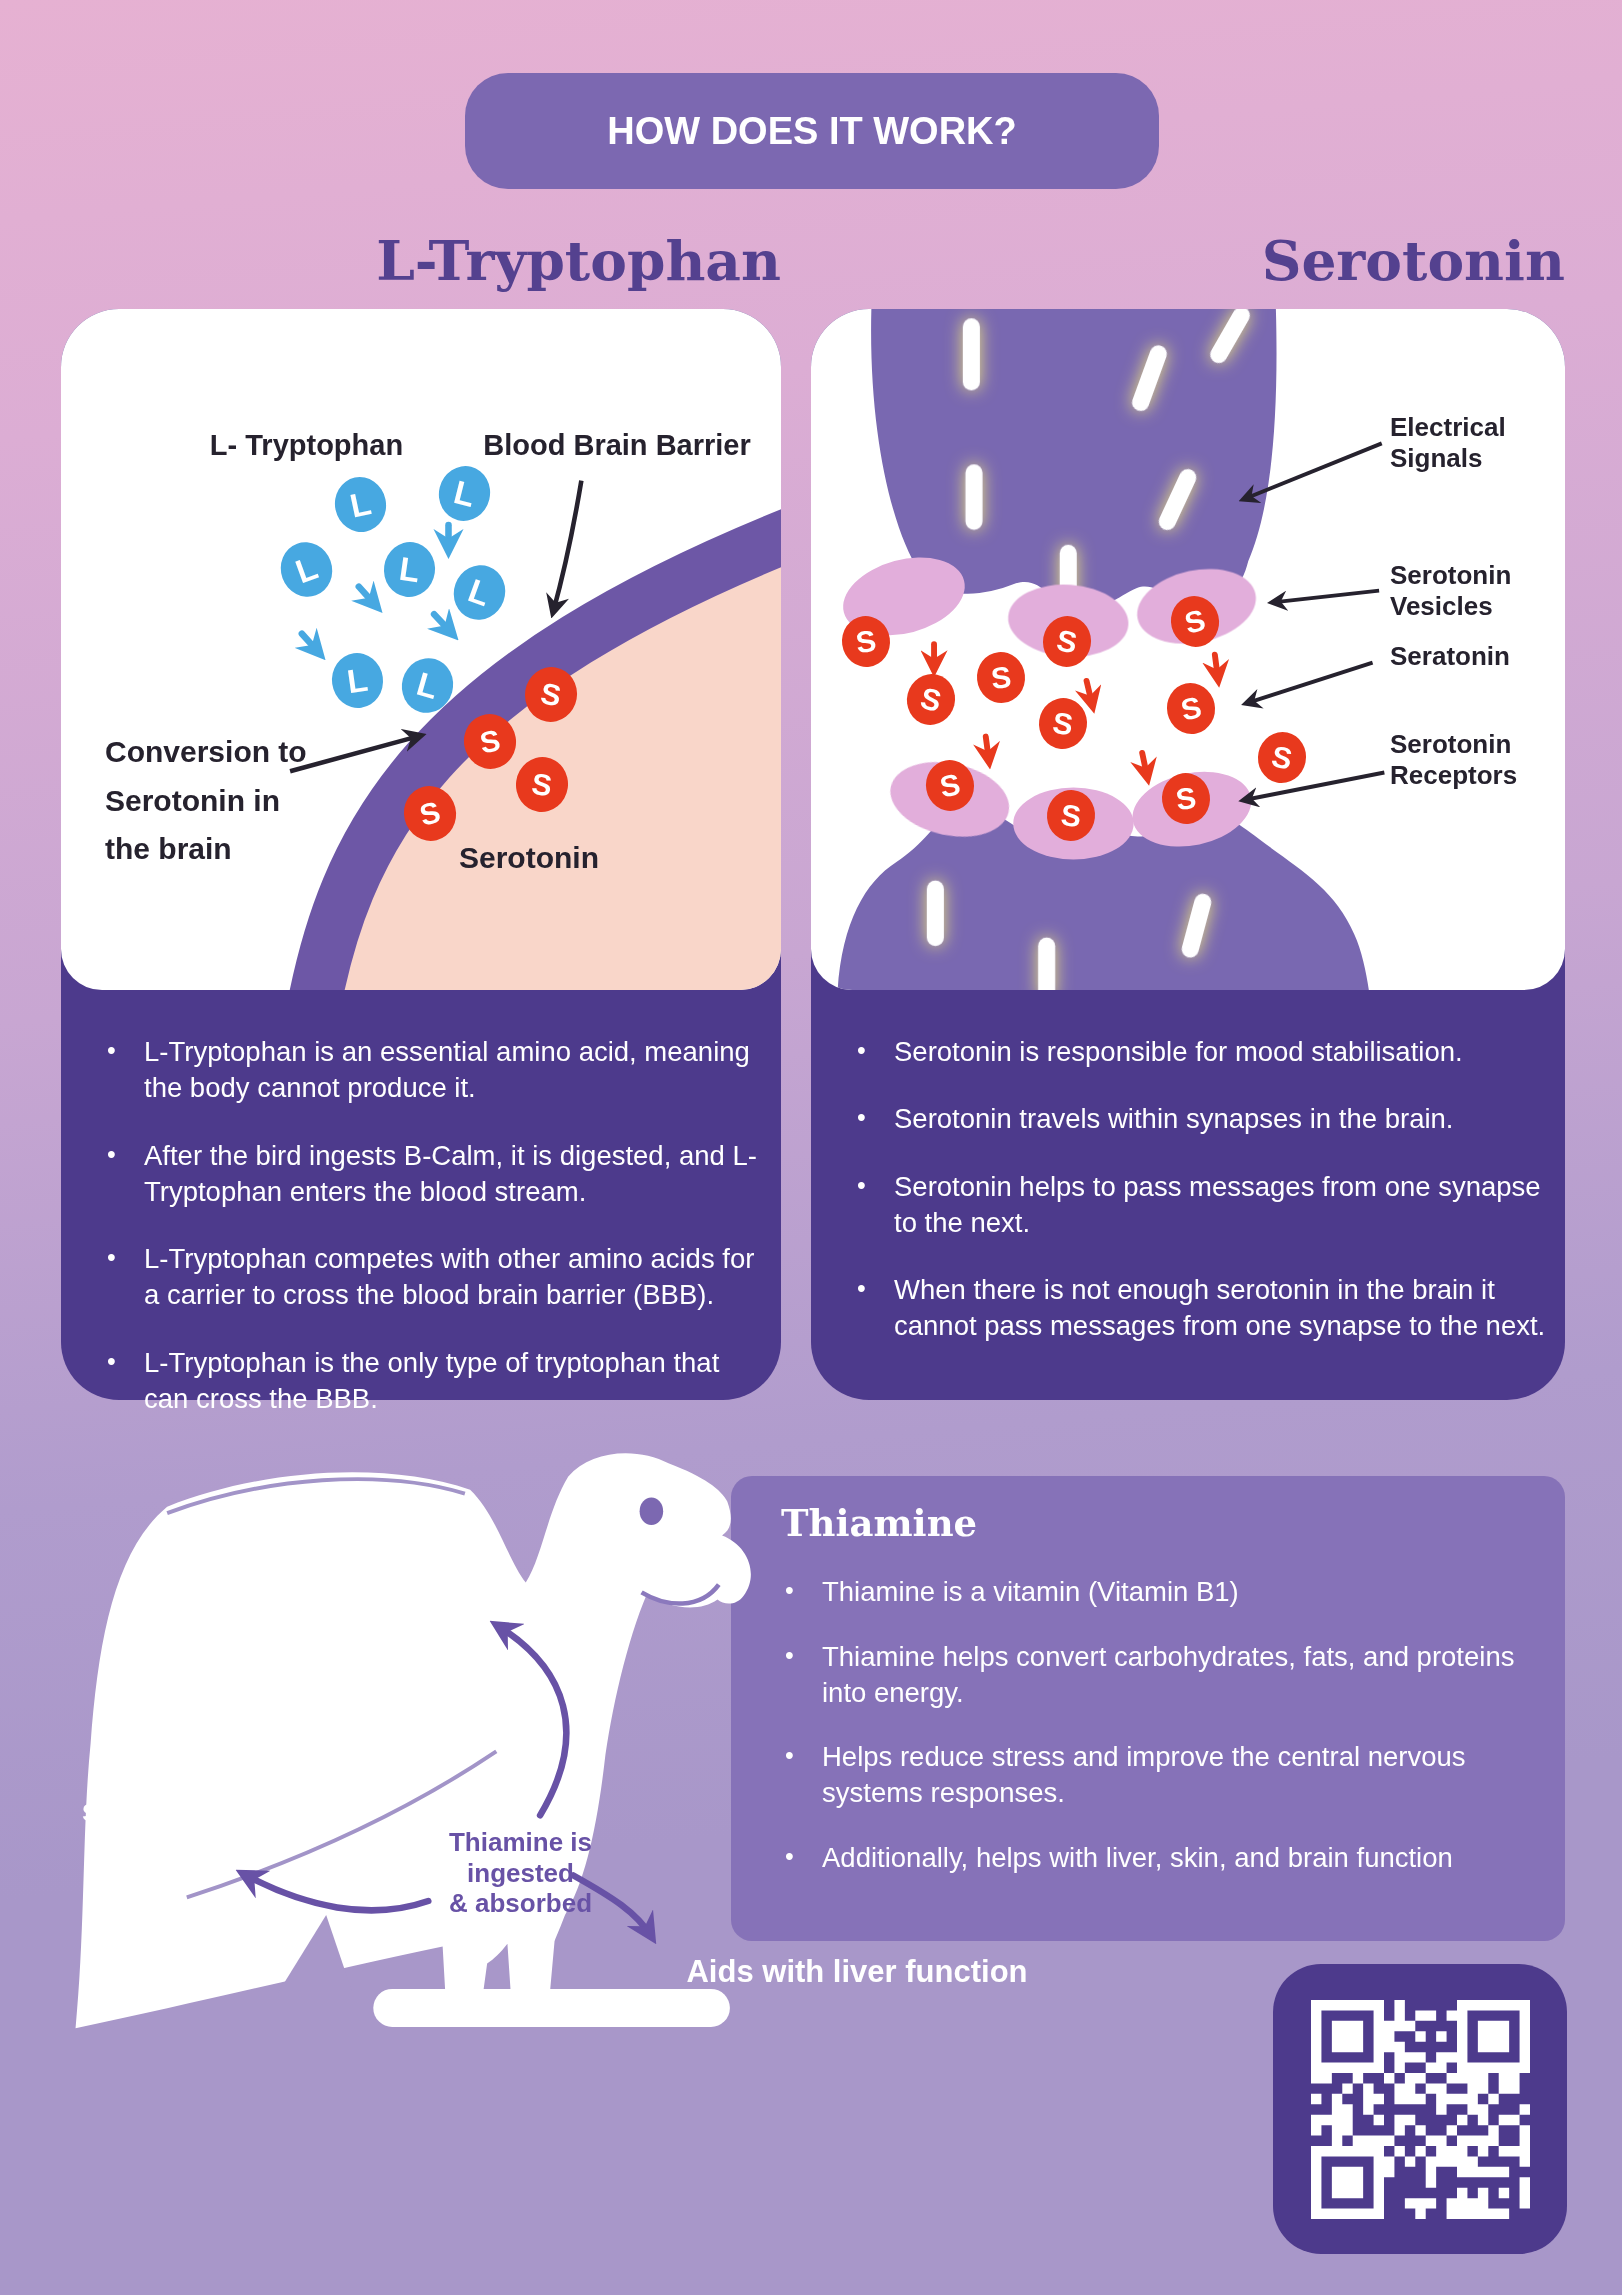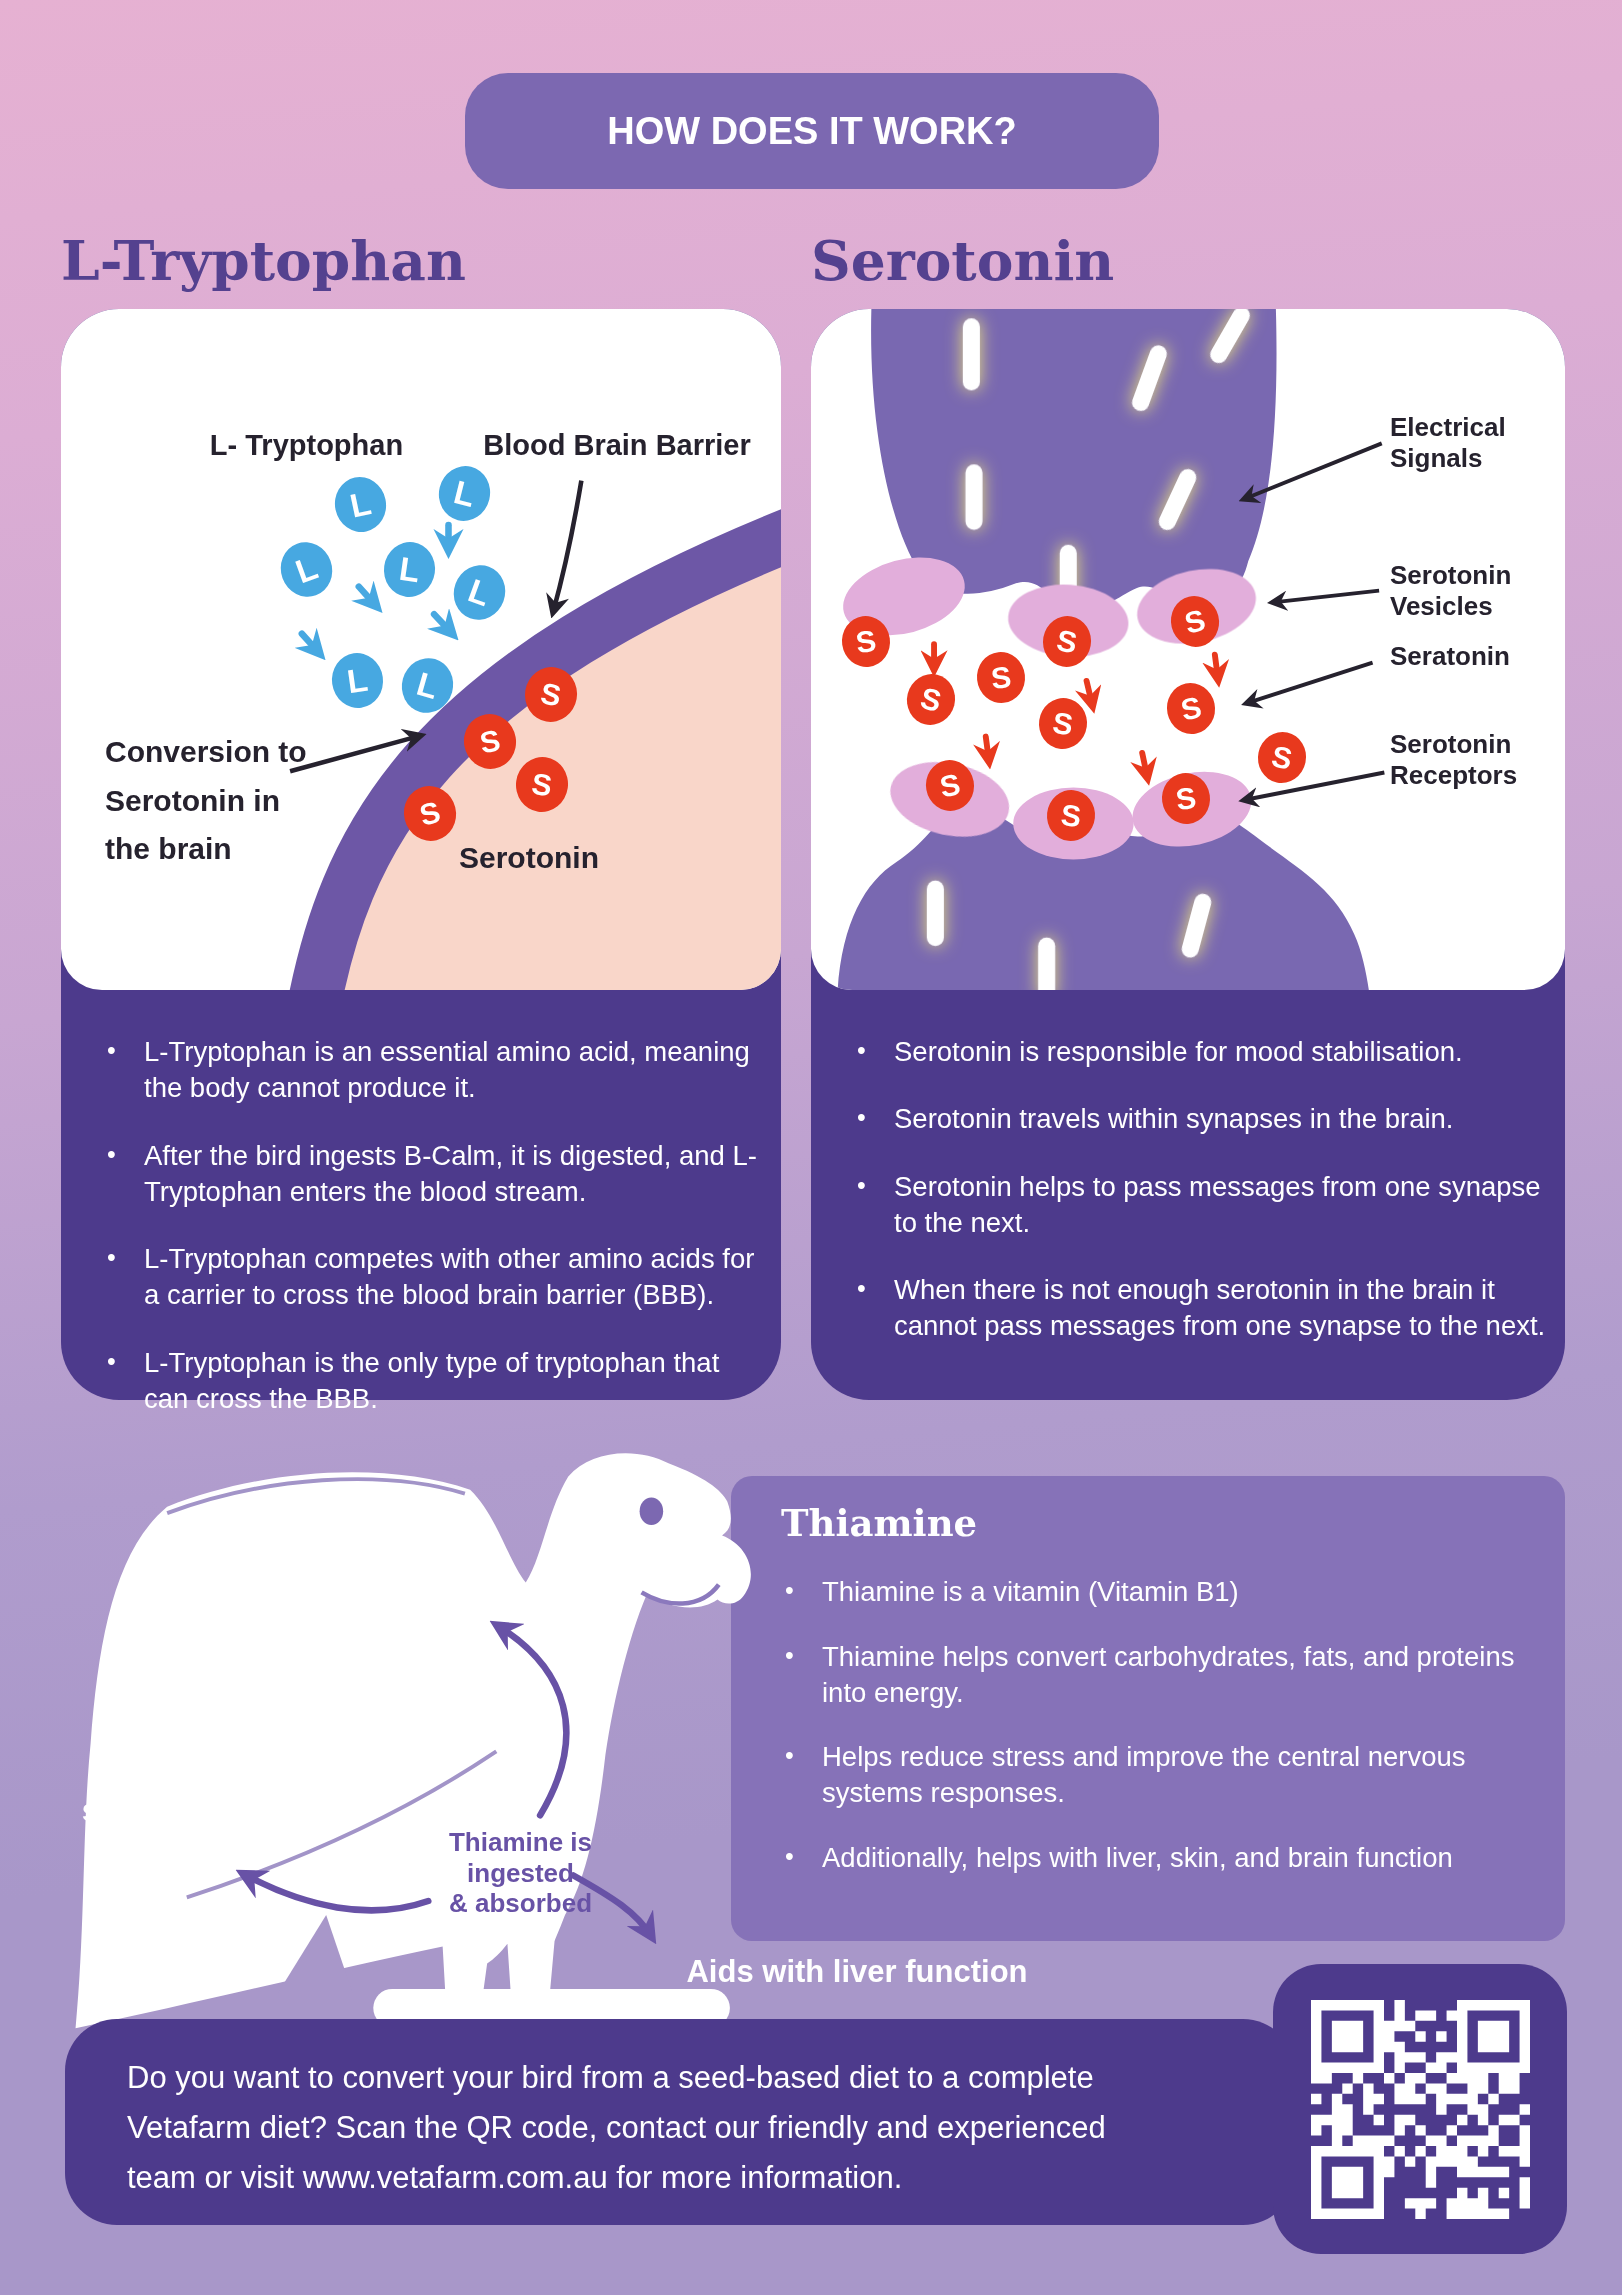--- a/index.html
+++ b/index.html
@@ -9,21 +9,21 @@
     background:linear-gradient(175deg,#e6b1d2 0%,#dcadd4 18%,#c8a6d2 42%,#b09ccd 62%,#a897c9 78%,#a897c9 100%);
     font-family:"Liberation Sans", sans-serif;
   }
   .badge {
     position:absolute; left:465px; top:73px; width:694px; height:116px;
     background:#7c68b1; border-radius:43px; display:flex; align-items:center; justify-content:center;
   }
   .badge span { color:#fff; font-size:38px; font-weight:bold; letter-spacing:0px; }
   .col-heading {
     position:absolute; top:228px; font-family:"DejaVu Serif", serif; font-weight:bold;
-    font-size:55px; color:#54418f; text-align:left;
+    font-size:55px; color:#54418f; text-align:right;
   }
   .card { position:absolute; top:309px; height:1091px; background:#4d3a8c; border-radius:58px; }
   .diagram { position:absolute; left:0; top:0; width:100%; height:681px; background:#fff; border-radius:58px 58px 41px 41px; overflow:hidden; }
   .diagram svg.layer { position:absolute; left:0; top:0; }
   .dlabel { position:absolute; color:#26222e; font-weight:bold; font-size:27.5px; line-height:1.2; white-space:pre-line; }
   .mol { position:absolute; width:51px; height:55px; border-radius:50%; display:flex; align-items:center; justify-content:center; color:#fff; font-weight:bold; }
   .mol-blue { background:#47a8e1; font-size:33px; }
   .mol-red  { background:#e8391d; font-size:30px; width:52px; height:55px; }
   .mol-red.sm { width:48px; height:51px; }
   .bullets { position:absolute; left:42px; right:15.7px; color:#fff; list-style:none; }
@@ -278,23 +278,20 @@
   <div class="bird-label" style="left:667px;top:1951px;width:380px;">Aids with liver function</div>
 
   <svg class="section-arrows" width="1623" height="654" viewBox="0 0 2480 1000">
     <g stroke="#6852a6" stroke-width="10" fill="none" stroke-linecap="round">
       <path d="M 825,580 C 900,455 865,355 760,290" marker-end="url(#mk-purple)"></path>
       <path d="M 654,711 C 565,742 465,720 372,670" marker-end="url(#mk-purple)"></path>
       <path d="M 876,672 C 935,705 972,728 995,765" marker-end="url(#mk-purple)"></path>
     </g>
   </svg>
 
-  <div class="footer-box">
-    <p>Do you want to convert your bird from a seed-based diet to a complete Vetafarm diet? Scan the QR code, contact our friendly and experienced team or visit www.vetafarm.com.au for more information.</p>
-  </div>
   <div class="qr-panel">
     <svg id="qr-svg" width="219" height="219" viewBox="0 0 315 315">
       <g id="qr-modules">
           <path d="M120,0h15v15h-15zM120,15h15v15h-15zM150,15h15v15h-15zM165,15h15v15h-15zM195,15h15v15h-15zM105,30h15v15h-15zM120,30h15v15h-15zM135,30h15v15h-15zM105,45h15v15h-15zM150,45h15v15h-15zM180,45h15v15h-15zM105,60h15v15h-15zM120,60h15v15h-15zM120,75h15v15h-15zM135,75h15v15h-15zM150,75h15v15h-15zM180,75h15v15h-15zM195,75h15v15h-15zM120,90h15v15h-15zM165,90h15v15h-15zM180,90h15v15h-15zM0,105h15v15h-15zM15,105h15v15h-15zM60,105h15v15h-15zM105,105h15v15h-15zM135,105h15v15h-15zM150,105h15v15h-15zM195,105h15v15h-15zM210,105h15v15h-15zM225,105h15v15h-15zM240,105h15v15h-15zM270,105h15v15h-15zM285,105h15v15h-15zM45,120h15v15h-15zM75,120h15v15h-15zM120,120h15v15h-15zM135,120h15v15h-15zM165,120h15v15h-15zM180,120h15v15h-15zM225,120h15v15h-15zM240,120h15v15h-15zM270,120h15v15h-15zM285,120h15v15h-15zM0,135h15v15h-15zM30,135h15v15h-15zM75,135h15v15h-15zM90,135h15v15h-15zM120,135h15v15h-15zM135,135h15v15h-15zM150,135h15v15h-15zM180,135h15v15h-15zM195,135h15v15h-15zM210,135h15v15h-15zM225,135h15v15h-15zM255,135h15v15h-15zM30,150h15v15h-15zM45,150h15v15h-15zM75,150h15v15h-15zM180,150h15v15h-15zM225,150h15v15h-15zM240,150h15v15h-15zM300,150h15v15h-15zM0,165h15v15h-15zM15,165h15v15h-15zM30,165h15v15h-15zM45,165h15v15h-15zM90,165h15v15h-15zM120,165h15v15h-15zM135,165h15v15h-15zM210,165h15v15h-15zM240,165h15v15h-15zM270,165h15v15h-15zM285,165h15v15h-15zM0,180h15v15h-15zM30,180h15v15h-15zM45,180h15v15h-15zM120,180h15v15h-15zM150,180h15v15h-15zM195,180h15v15h-15zM255,180h15v15h-15zM300,180h15v15h-15zM30,195h15v15h-15zM60,195h15v15h-15zM75,195h15v15h-15zM90,195h15v15h-15zM105,195h15v15h-15zM165,195h15v15h-15zM180,195h15v15h-15zM210,195h15v15h-15zM225,195h15v15h-15zM240,195h15v15h-15zM255,195h15v15h-15zM300,195h15v15h-15zM120,210h15v15h-15zM150,210h15v15h-15zM180,210h15v15h-15zM195,210h15v15h-15zM210,210h15v15h-15zM240,210h15v15h-15zM270,210h15v15h-15zM285,210h15v15h-15zM300,210h15v15h-15zM105,225h15v15h-15zM135,225h15v15h-15zM165,225h15v15h-15zM180,225h15v15h-15zM195,225h15v15h-15zM210,225h15v15h-15zM225,225h15v15h-15zM300,225h15v15h-15zM105,240h15v15h-15zM165,240h15v15h-15zM210,240h15v15h-15zM225,240h15v15h-15zM240,240h15v15h-15zM255,240h15v15h-15zM270,240h15v15h-15zM165,255h15v15h-15zM300,255h15v15h-15zM210,270h15v15h-15zM240,270h15v15h-15zM270,270h15v15h-15zM300,270h15v15h-15zM135,285h15v15h-15zM150,285h15v15h-15zM165,285h15v15h-15zM195,285h15v15h-15zM210,285h15v15h-15zM225,285h15v15h-15zM240,285h15v15h-15zM300,285h15v15h-15zM150,300h15v15h-15zM195,300h15v15h-15zM210,300h15v15h-15zM225,300h15v15h-15zM240,300h15v15h-15zM255,300h15v15h-15zM270,300h15v15h-15zM0,0h105v105h-105z M15,15h75v75h-75z M30,30h45v45h-45zM210,0h105v105h-105z M225,15h75v75h-75z M240,30h45v45h-45zM0,210h105v105h-105z M15,225h75v75h-75z M30,240h45v45h-45z" fill="#ffffff" fill-rule="evenodd"></path>
         </g>
     </svg>
   </div>
 
 </div>
 

